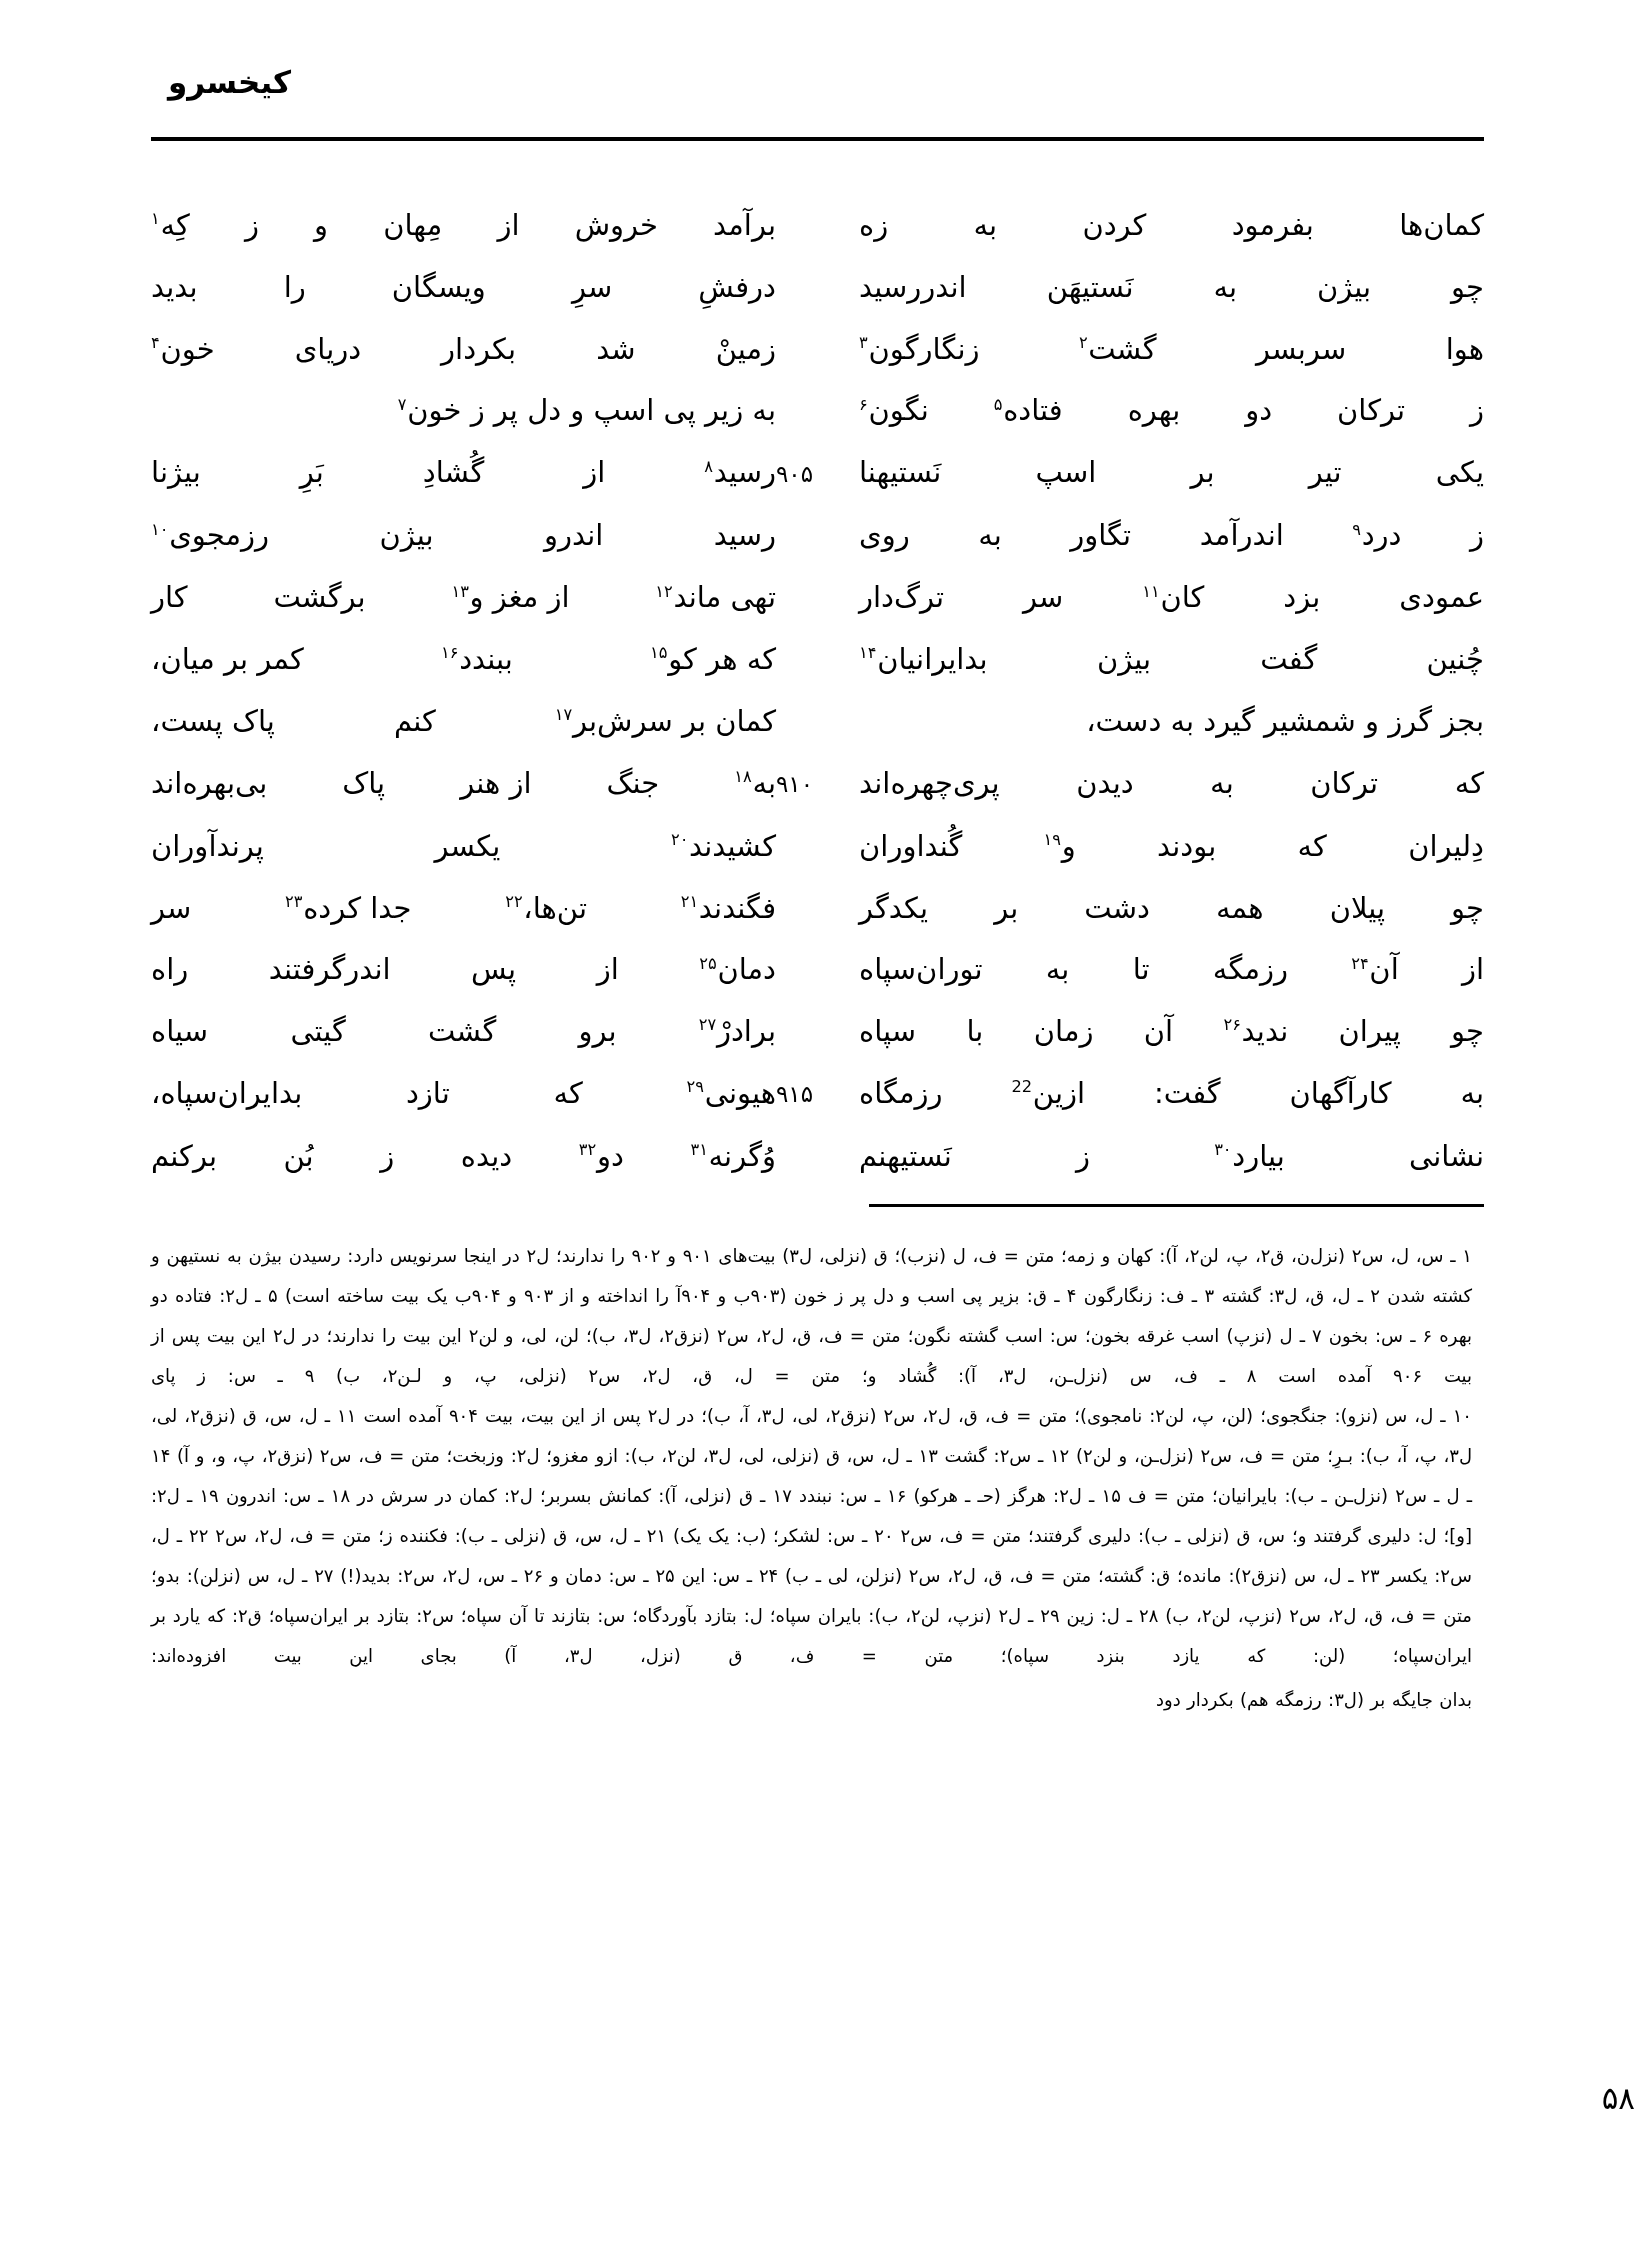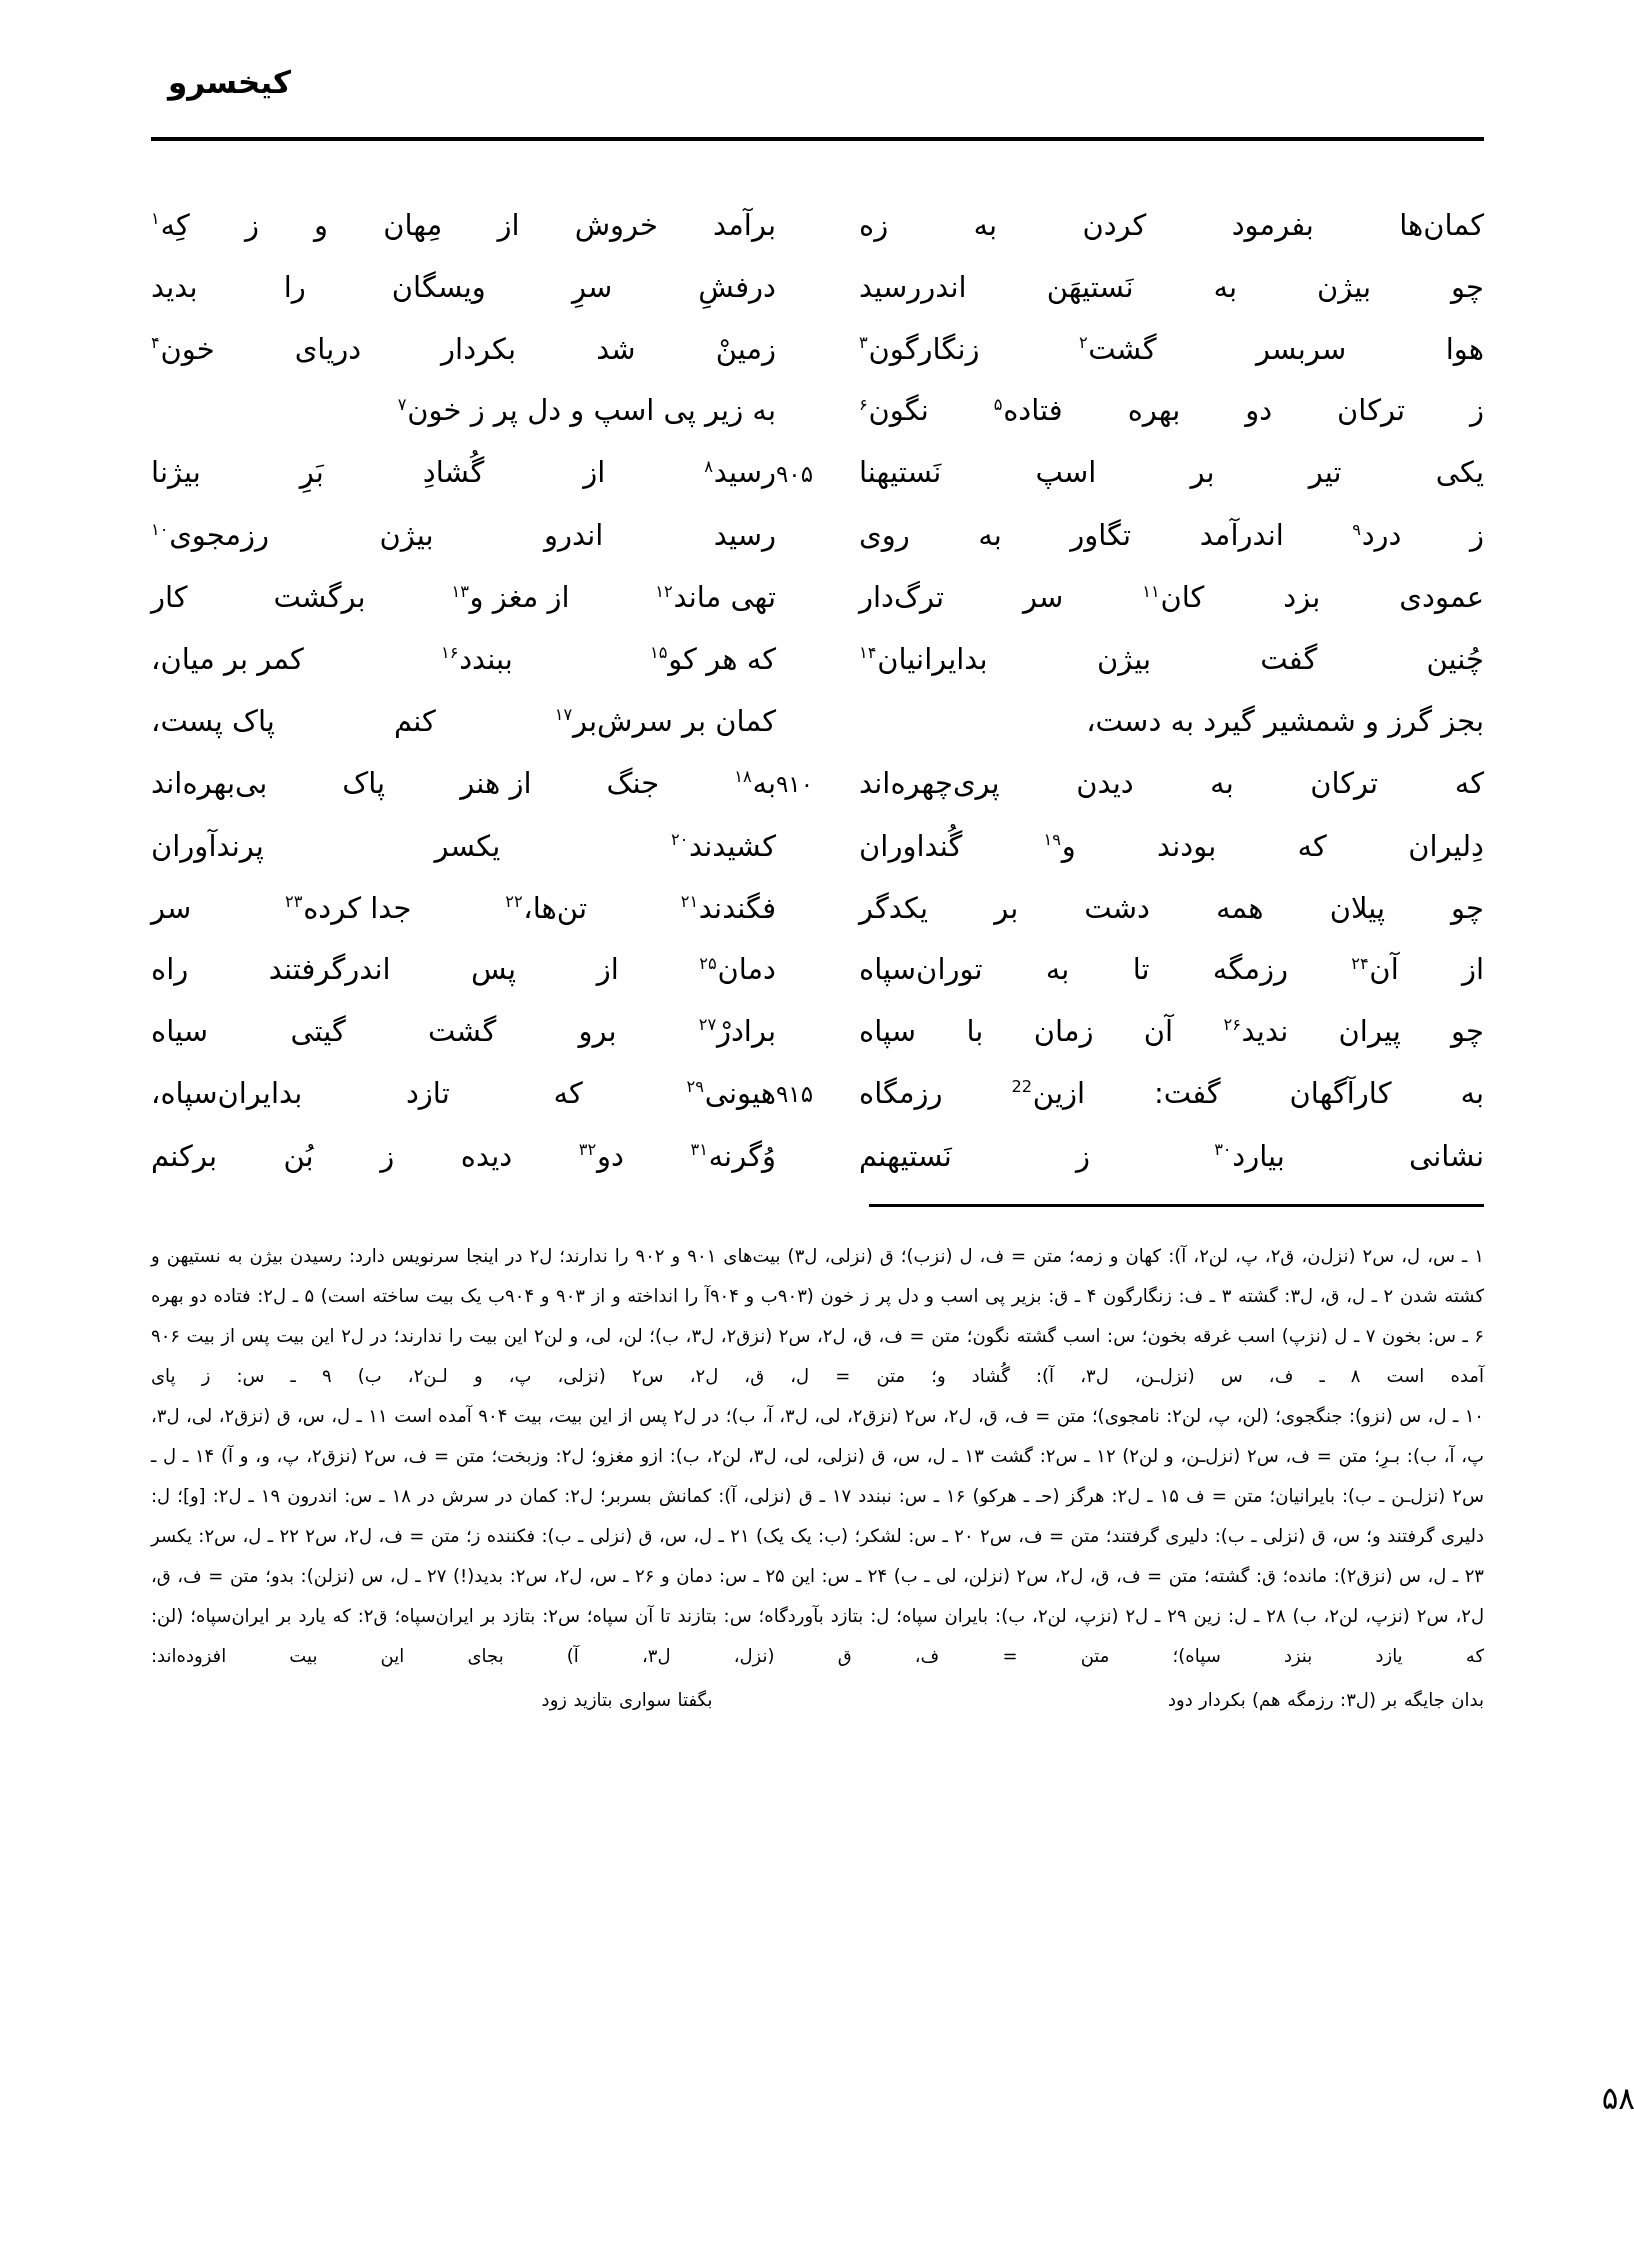--- a/index.html
+++ b/index.html
@@ -99,21 +99,21 @@
     position:absolute;
     top:1204px;
     right:151px;
     width:615px;
     height:2.8px;
     background:#000;
   }
   .apparatus{
     position:absolute;
     top:1236px;
-    right:151px;
+    right:163px;
     left:151px;
     direction:rtl;
     font-size:18px;
     line-height:40px;
     text-align:justify;
     text-align-last:justify;
     word-spacing:0.7px;
   }
   .apparatus p{margin:0;padding:0;text-align:justify;text-align-last:justify;}
   .apparatus p.last{text-align-last:right;}
@@ -480,20 +480,19 @@
         </div>
       </div>
     </div>
 
   <div class="app-rule"></div>
   <div class="apparatus">
     <p class="note">۱ ـ س، ل، س٢ (نزل‌ن، ق٢، پ، لن٢، آ): کهان و زمه؛ متن = ف، ل (نزب)؛ ق (نزلی، ل٣) بیت‌های ۹۰۱ و ۹۰۲ را ندارند؛ ل٢ در اینجا سرنویس دارد: رسیدن بیژن به نستیهن و کشته شدن   ۲ ـ ل، ق، ل٣: گشته      ۳ ـ ف: زنگارگون      ۴ ـ ق: بزیر پی اسب و دل پر ز خون (۹۰۳ب و ۹۰۴آ را انداخته و از ۹۰۳ و ۹۰۴ب یک بیت ساخته است)      ۵ ـ ل٢: فتاده دو بهره      ۶ ـ س: بخون      ۷ ـ ل (نزپ) اسب غرقه بخون؛ س: اسب گشته نگون؛ متن = ف، ق، ل٢، س٢ (نزق٢، ل٣، ب)؛ لن، لی، و لن٢ این بیت را ندارند؛ در ل٢ این بیت پس از بیت ۹۰۶ آمده است      ۸ ـ ف، س (نزل‌ـن، ل٣، آ): گُشاد و؛ متن = ل، ق، ل٢، س٢ (نزلی، پ، و لـن٢، ب)      ۹ ـ س: ز پای</p>
     <p class="note">۱۰ ـ ل، س (نزو): جنگجوی؛ (لن، پ، لن٢: نامجوی)؛ متن = ف، ق، ل٢، س٢ (نزق٢، لی، ل٣، آ، ب)؛ در ل٢ پس از این بیت، بیت ۹۰۴ آمده است      ۱۱ ـ ل، س، ق (نزق٢، لی، ل٣، پ، آ، ب): بـرِ؛ متن = ف، س٢ (نزل‌ـن، و لن٢)      ۱۲ ـ س٢: گشت      ۱۳ ـ ل، س، ق (نزلی، لی، ل٣، لن٢، ب): ازو مغزو؛ ل٢: وزبخت؛ متن = ف، س٢ (نزق٢، پ، و، و آ)      ۱۴ ـ ل ـ س٢ (نزل‌ـن ـ ب): بایرانیان؛ متن = ف      ۱۵ ـ ل٢: هرگز (حـ ـ هرکو)      ۱۶ ـ س: نبندد      ۱۷ ـ ق (نزلی، آ): کمانش بسربر؛ ل٢: کمان در سرش در      ۱۸ ـ س: اندرون      ۱۹ ـ ل٢: [و]؛ ل: دلیری گرفتند و؛ س، ق (نزلی ـ ب): دلیری گرفتند؛ متن = ف، س٢      ۲۰ ـ س: لشکر؛ (ب: یک یک)      ۲۱ ـ ل، س، ق (نزلی ـ ب): فکننده ز؛ متن = ف، ل٢، س٢      ۲۲ ـ ل، س٢: یکسر      ۲۳ ـ ل، س (نزق٢): مانده؛ ق: گشته؛ متن = ف، ق، ل٢، س٢ (نزلن، لی ـ ب)      ۲۴ ـ س: این      ۲۵ ـ س: دمان و      ۲۶ ـ س، ل٢، س٢: بدید(!)      ۲۷ ـ ل، س (نزلن): بدو؛ متن = ف، ق، ل٢، س٢ (نزپ، لن٢، ب)      ۲۸ ـ ل: زین      ۲۹ ـ ل٢ (نزپ، لن٢، ب): بایران سپاه؛ ل: بتازد بآوردگاه؛ س: بتازند تا آن سپاه؛ س٢: بتازد بر ایران‌سپاه؛ ق٢: که یارد بر ایران‌سپاه؛ (لن: که یازد بنزد سپاه)؛ متن = ف، ق (نزل، ل٣، آ) بجای این بیت افزوده‌اند:</p>
     <div class="app-couplet">
       <div class="h l">بدان جایگه بر (ل٣: رزمگه هم) بکردار دود</div>
-      <div class="h r">بگفتا سواری بتازید زود</div>
     </div>
   </div>
 
   <div class="folio">۵۸</div>
 
 </div>
 
 
 </body></html>

